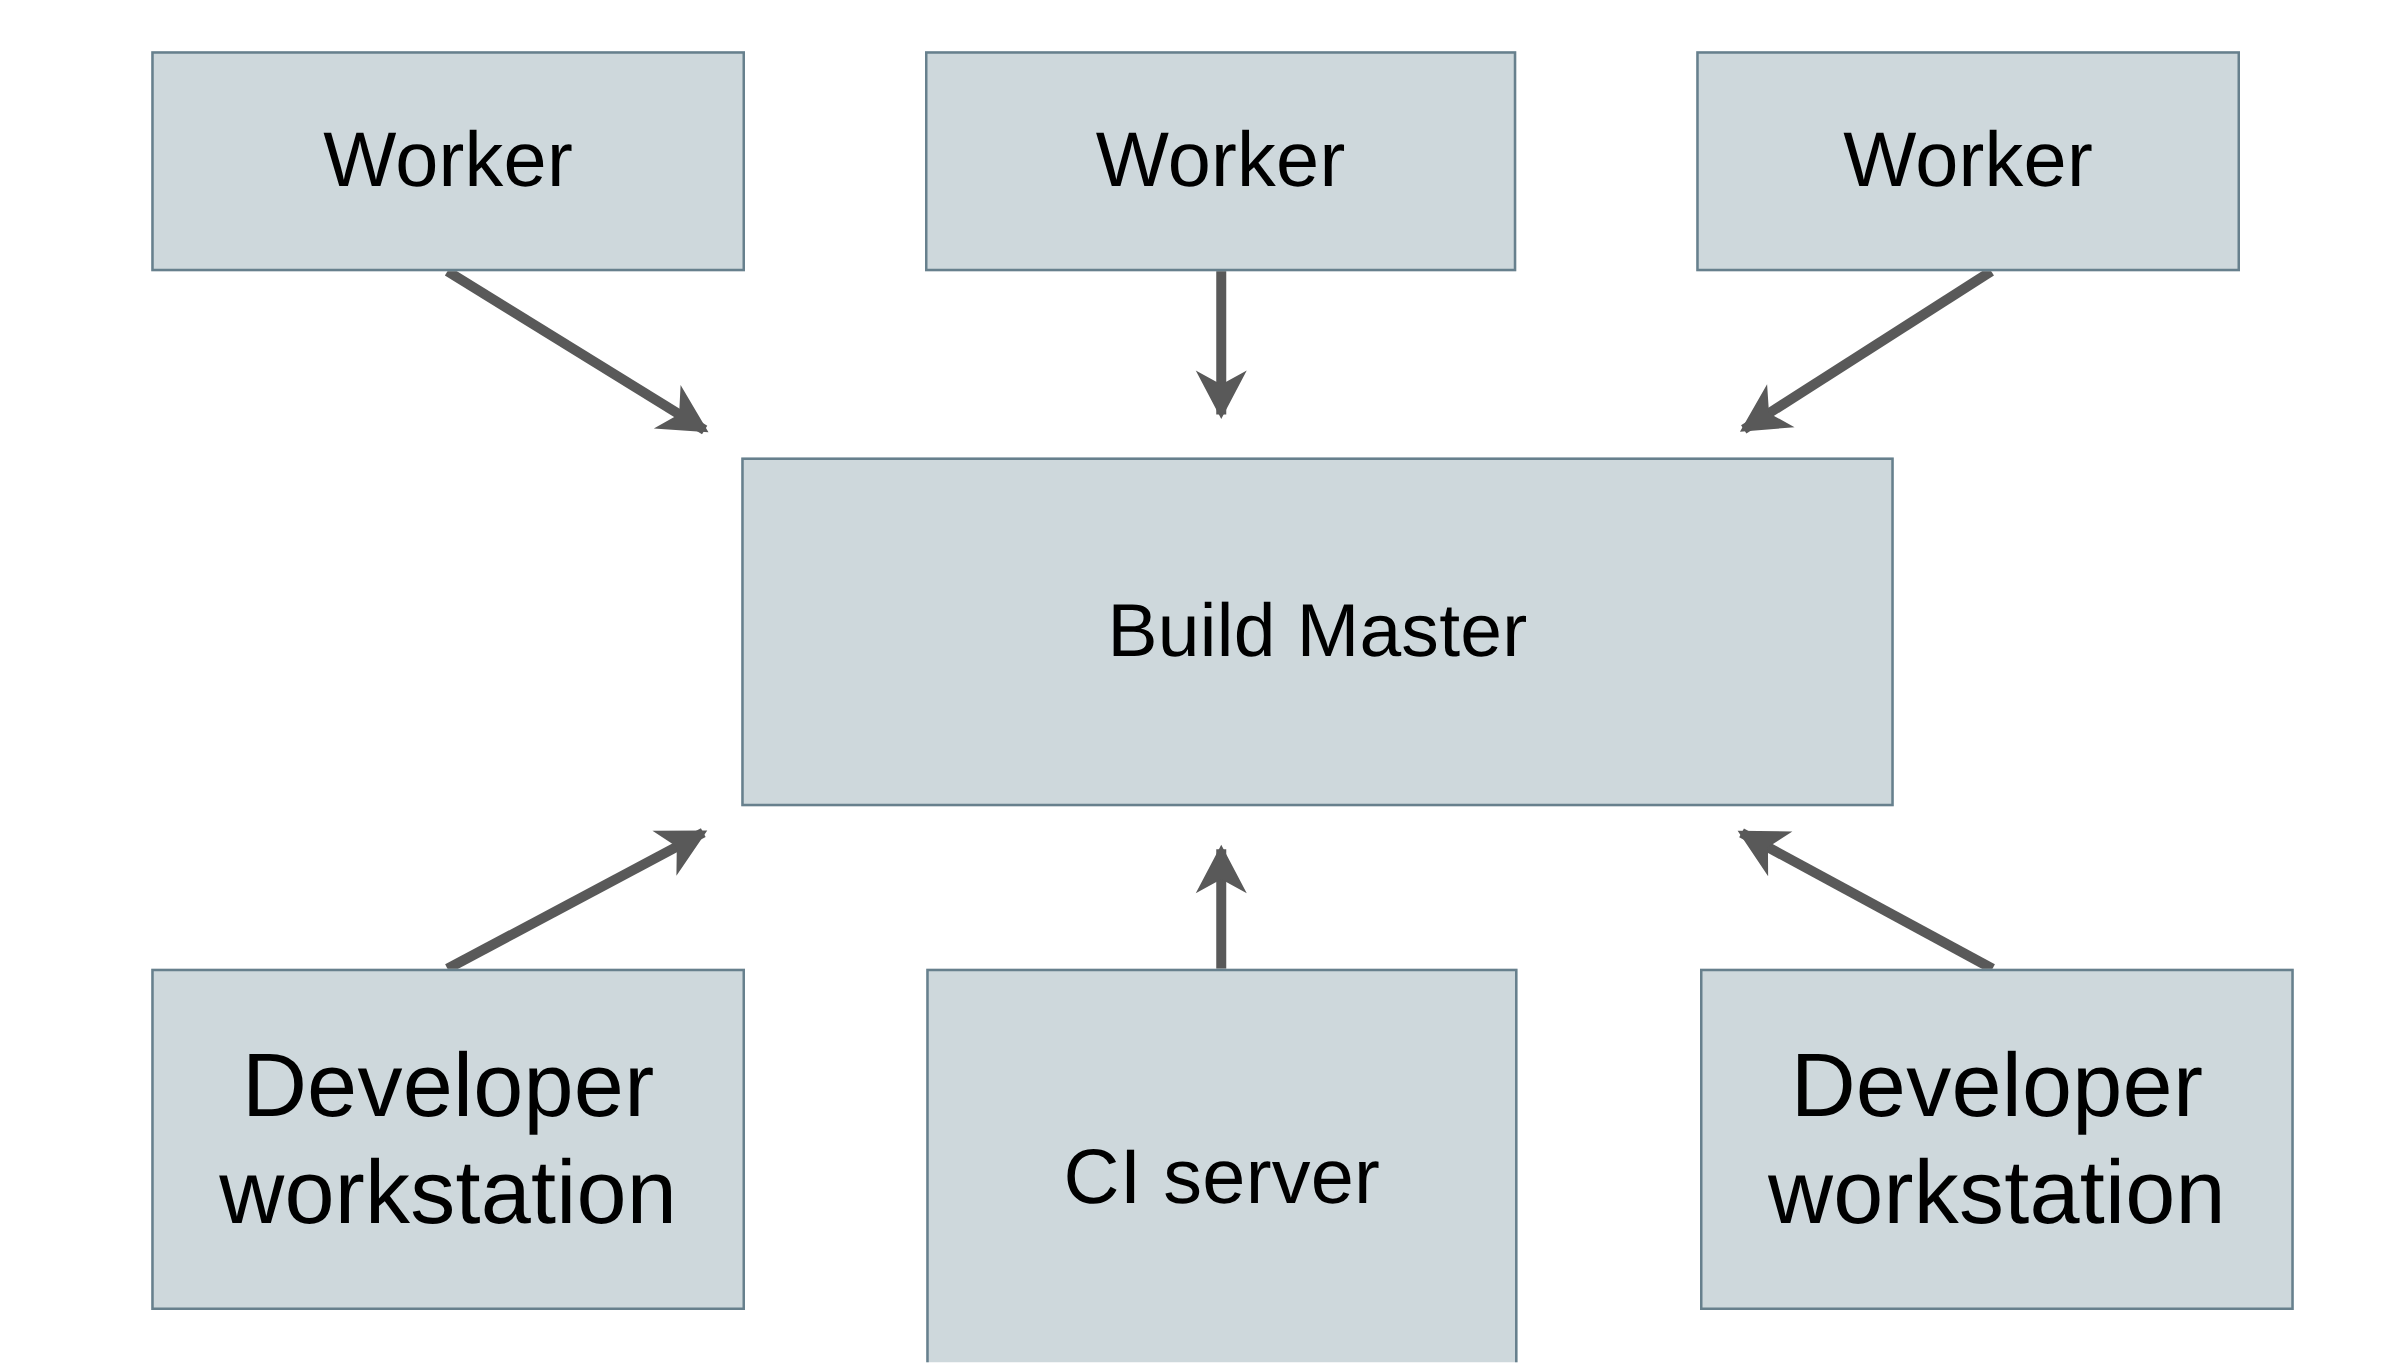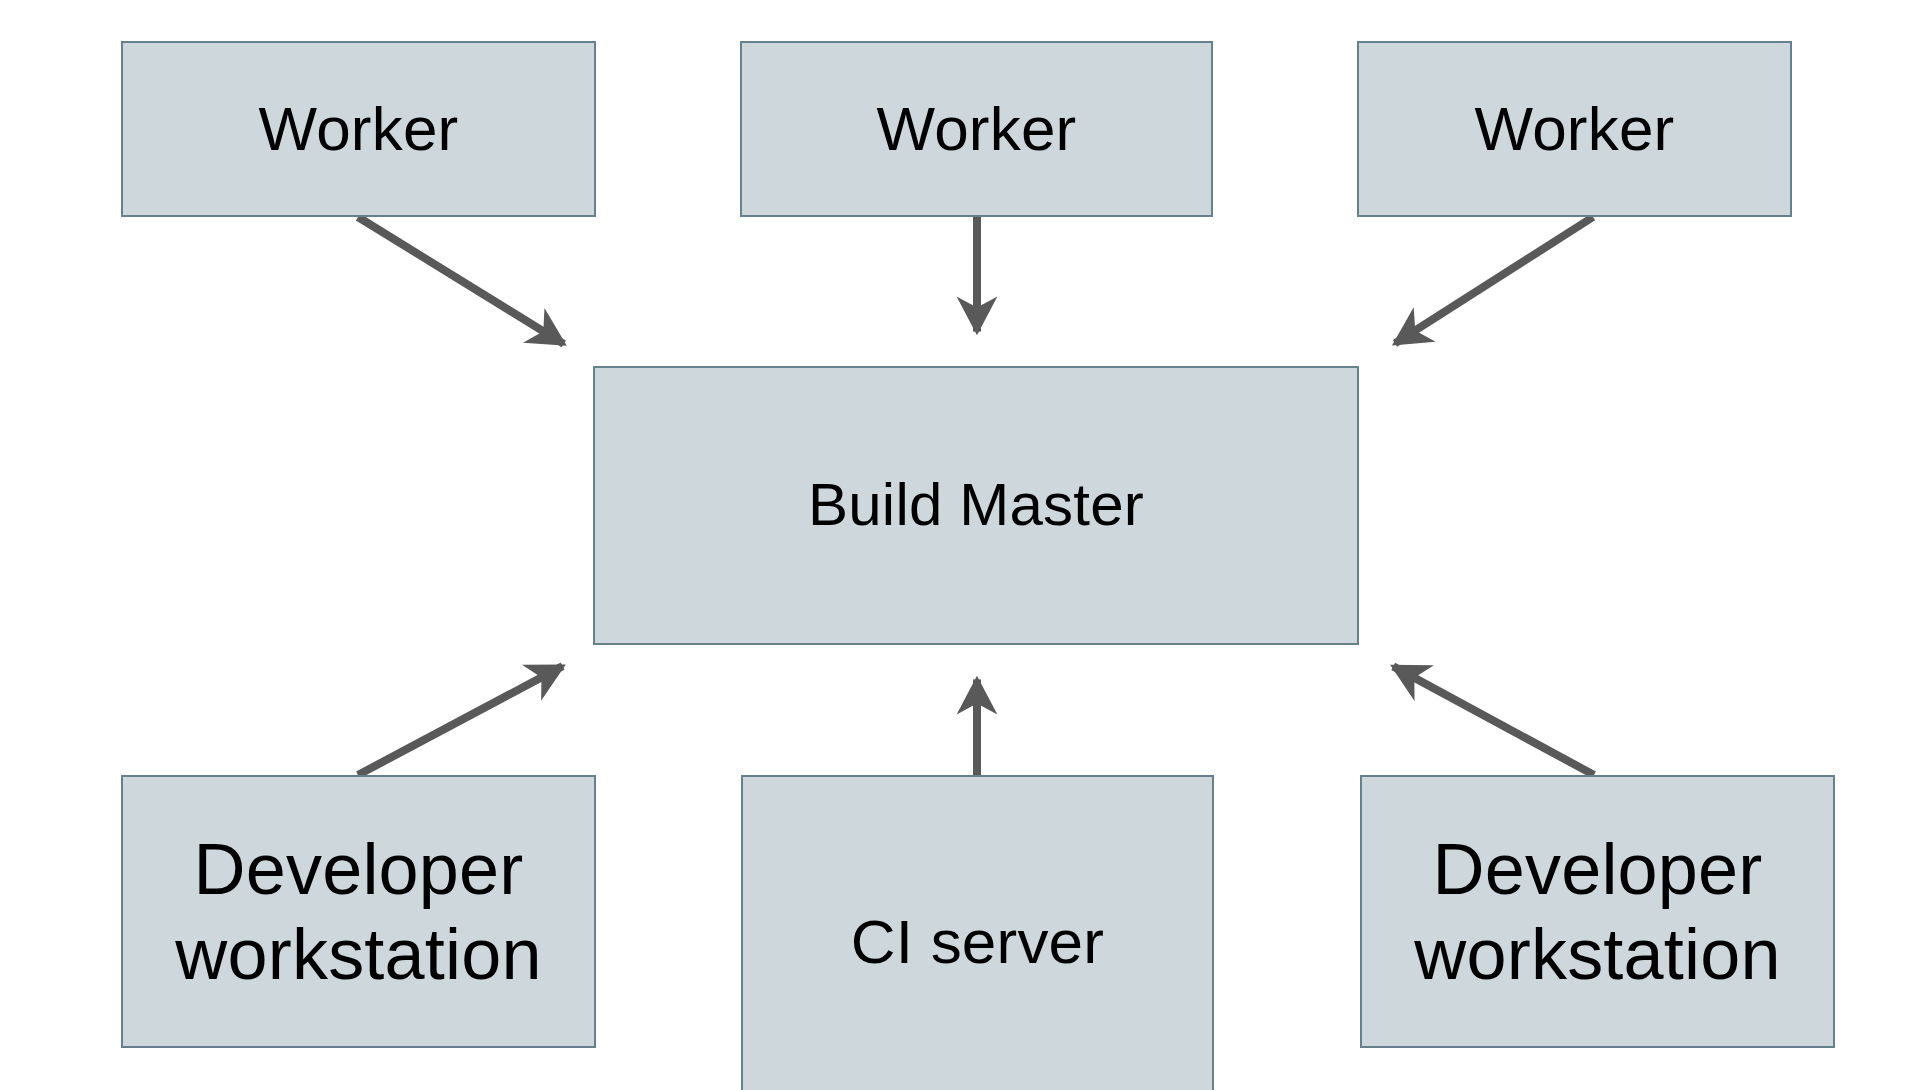--- a/index.html
+++ b/index.html
@@ -75,21 +75,21 @@
   </div>
 
   <div class="node worker-node" style="left: 740px; top: 41px; width: 473px; height: 176px; background: rgb(206, 216, 220); border-color: rgb(103, 128, 141);">
     <span class="node-label">Worker</span>
   </div>
 
   <div class="node worker-node" style="left: 1357px; top: 41px; width: 435px; height: 176px; background: rgb(206, 216, 220); border-color: rgb(103, 128, 141);">
     <span class="node-label">Worker</span>
   </div>
 
-  <div class="node master-node" style="left: 593px; top: 366px; width: 766px; height: 279px; background: rgb(206, 216, 220); border-color: rgb(103, 128, 141);">
+  <div class="node master-node" style="left: 593px; top: 366px; width: 922px; height: 279px; background: rgb(206, 216, 220); border-color: rgb(103, 128, 141);">
     <span class="node-label">Build Master</span>
   </div>
 
   <div class="node dev-node" style="left: 121px; top: 775px; width: 475px; height: 273px; background: rgb(206, 216, 220); border-color: rgb(103, 128, 141);">
     <span class="node-label">Developer
 workstation</span>
   </div>
 
   <div class="node ci-node" style="left: 741px; top: 775px; width: 473px; height: 333px; background: rgb(206, 216, 220); border-color: rgb(103, 128, 141);">
     <span class="node-label">CI server</span>

